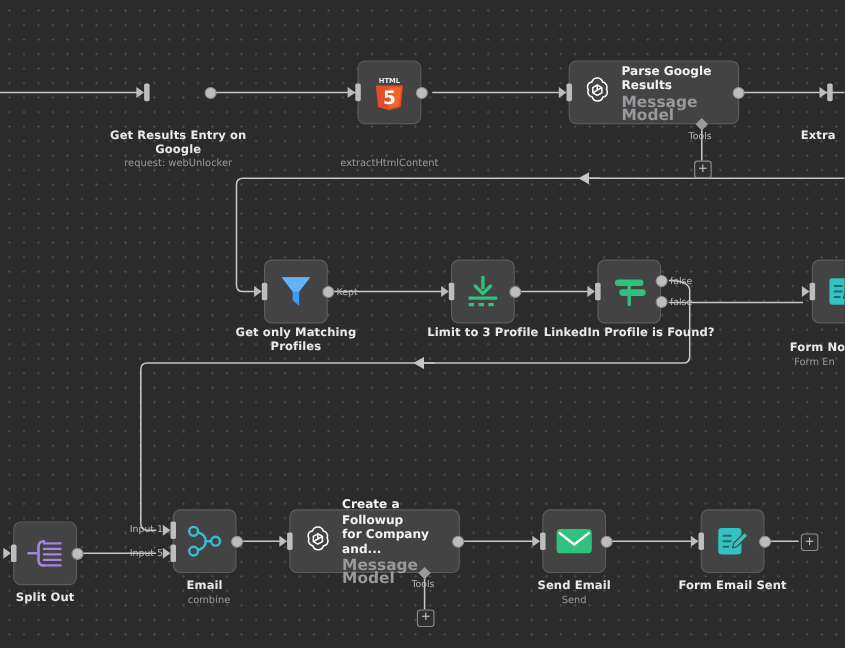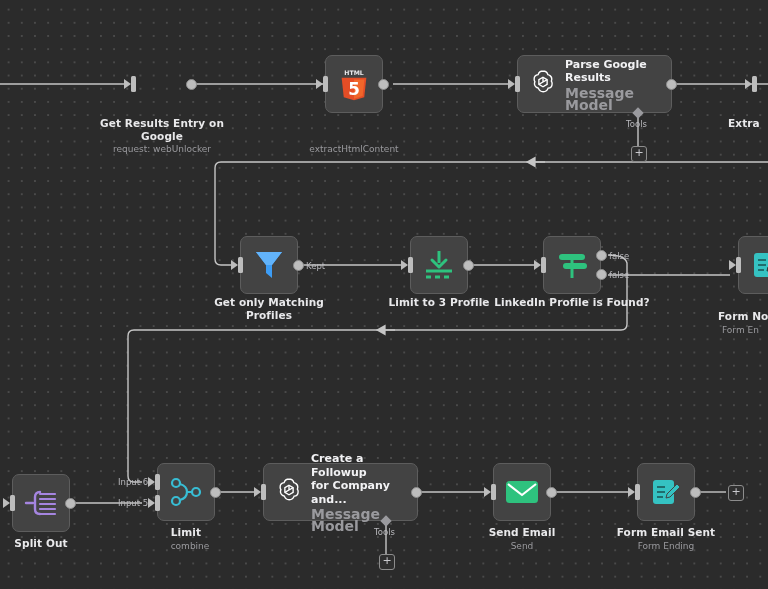--- a/index.html
+++ b/index.html
@@ -209,26 +209,26 @@
     <svg width="34" height="32" viewBox="0 0 34 32">
       <circle cx="7" cy="7" r="4" stroke="#38bdd4" stroke-width="2.2" fill="none"></circle>
       <circle cx="7" cy="25" r="4" stroke="#38bdd4" stroke-width="2.2" fill="none"></circle>
       <circle cx="27" cy="16" r="4" stroke="#38bdd4" stroke-width="2.2" fill="none"></circle>
       <path d="M11,8 Q18,10 18,16 L23,16" stroke="#38bdd4" stroke-width="2.2" fill="none"></path>
       <path d="M11,24 Q18,22 18,16" stroke="#38bdd4" stroke-width="2.2" fill="none"></path>
     </svg>
   </div>
   <div class="inarrow" style="left:148px;top:477px;"></div>
   <div class="inport" style="left:155px;top:474px;"></div>
-  <div class="plabel" style="left:118px;top:477px;">Input 6</div>
+  <div class="plabel" style="left:118px;top:477px;">Input 1</div>
   <div class="inarrow" style="left:148px;top:498px;"></div>
   <div class="inport" style="left:155px;top:495px;"></div>
   <div class="plabel" style="left:118px;top:498px;">Input 5</div>
   <div class="port" style="left:210px;top:486.5px;"></div>
-  <div class="nlabel" style="left:106px;top:526px;width:160px;">Limit</div>
+  <div class="nlabel" style="left:106px;top:526px;width:160px;">Email</div>
   <div class="nsub" style="left:110px;top:540px;width:160px;">combine</div>
 
   <div class="node wide" style="left:263px;top:463px;">
     <span style="flex:0 0 auto;">
       <svg width="30" height="30" viewBox="0 0 24 24" fill="none" stroke="#ffffff" stroke-width="1.1">
         <path d="M12 3.2c-1.9 0-3.4 1.2-3.9 2.9-1.8.2-3.2 1.7-3.2 3.6 0 .7.2 1.4.6 2-.6 1.5-.2 3.3 1.1 4.4.5.4 1.1.7 1.7.8.5 1.7 2 2.9 3.9 2.9 1.9 0 3.4-1.2 3.9-2.9 1.8-.2 3.2-1.7 3.2-3.6 0-.7-.2-1.4-.6-2 .6-1.5.2-3.3-1.1-4.4-.5-.4-1.1-.7-1.7-.8-.5-1.7-2-2.9-3.9-2.9z"></path>
         <path d="M12 8.2l3.3 1.9v3.8L12 15.8l-3.3-1.9v-3.8z"></path>
         <path d="M12 8.2v3.8M12 12l3.3-1.9M12 12l-3.3 1.9"></path>
       </svg>
     </span>
@@ -261,16 +261,15 @@
     <svg width="32" height="32" viewBox="0 0 32 32">
       <rect x="3" y="4" width="21" height="24" rx="3" fill="#35c2c2"></rect>
       <path d="M7,11 L15,11 M7,16 L15,16 M7,21 L13,21" stroke="#1f6d6d" stroke-width="1.8"></path>
       <path d="M27,8 L30,11 L20,21 L16,22 L17,18 Z" fill="#35c2c2" stroke="#434343" stroke-width="1"></path>
     </svg>
   </div>
   <div class="inarrow" style="left:628px;top:487px;"></div>
   <div class="inport" style="left:635px;top:484px;"></div>
   <div class="port" style="left:690px;top:486.5px;"></div>
   <div class="nlabel" style="left:586px;top:526px;width:160px;">Form Email Sent</div>
-  <div class="nsub" style="left:586px;top:540px;width:160px;">Form Ending</div>
   <div class="plusbox" style="left:728px;top:485px;">+</div>
 
 </div>
 
 </body></html>

